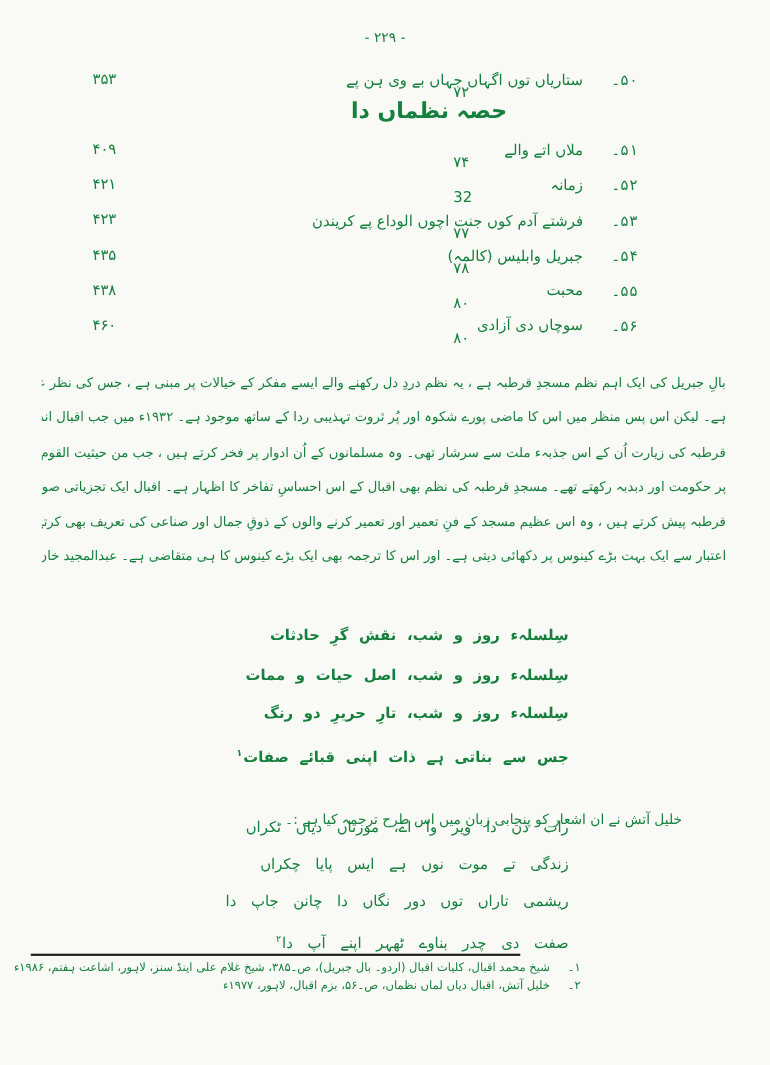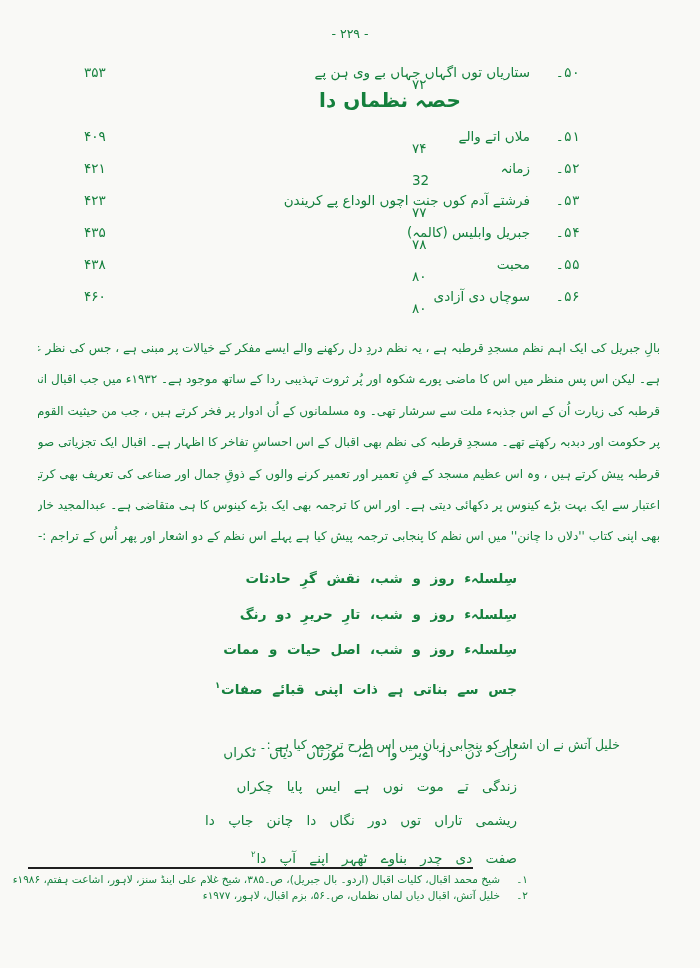--- a/index.html
+++ b/index.html
@@ -117,27 +117,26 @@
     <span class="toc-left">۴۶۰</span>
   </div>
 
   <div class="prose">
     <div class="prose-line">بالِ جبریل کی ایک اہم نظم مسجدِ قرطبہ ہے ، یہ نظم دردِ دل رکھنے والے ایسے مفکر کے خیالات پر مبنی ہے ، جس کی نظر عصرِ حاضر پر</div>
     <div class="prose-line">ہے۔ لیکن اس پس منظر میں اس کا ماضی پورے شکوہ اور پُر ثروت تہذیبی ردا کے ساتھ موجود ہے۔ ۱۹۳۲ء میں جب اقبال اندلس گئے تو مسجدِ</div>
     <div class="prose-line">قرطبہ کی زیارت اُن کے اس جذبہء ملت سے سرشار تھی۔ وہ مسلمانوں کے اُن ادوار پر فخر کرتے ہیں ، جب من حیثیت القوم مسلمان دنیا</div>
     <div class="prose-line">پر حکومت اور دبدبہ رکھتے تھے۔ مسجدِ قرطبہ کی نظم بھی اقبال کے اس احساسِ تفاخر کا اظہار ہے۔ اقبال ایک تجزیاتی صورتِ حال کے ساتھ نظم</div>
     <div class="prose-line">قرطبہ پیش کرتے ہیں ، وہ اس عظیم مسجد کے فنِ تعمیر اور تعمیر کرنے والوں کے ذوقِ جمال اور صناعی کی تعریف بھی کرتے ہیں۔ یہ نظم فکری</div>
     <div class="prose-line">اعتبار سے ایک بہت بڑے کینوس پر دکھائی دیتی ہے۔ اور اس کا ترجمہ بھی ایک بڑے کینوس کا ہی متقاضی ہے۔ عبدالمجید خاں ساجد نے</div>
-    <div class="prose-line">بھی اپنی کتاب ''دلاں دا چانن'' میں اس نظم کا پنجابی ترجمہ پیش کیا ہے پہلے اس نظم کے دو اشعار اور پھر اُس کے تراجم :-</div>
   </div>
 
   <div class="verses verses-urdu">
     <div class="verse-line"><span>سِلسلہء روز و شب، نقش گرِ حادثات</span></div>
+    <div class="verse-line"><span>سِلسلہء روز و شب، اصل حیات و ممات</span></div>
     <div class="verse-line"><span>سِلسلہء روز و شب، تارِ حریرِ دو رنگ</span></div>
-    <div class="verse-line"><span>سِلسلہء روز و شب، اصل حیات و ممات</span></div>
     <div class="verse-line"><span>جس سے بناتی ہے ذات اپنی قبائے صفات</span><span class="verse-ref">۱</span></div>
   </div>
 
   <div class="translator-note">خلیل آتش نے ان اشعار کو پنجابی زبان میں اس طرح ترجمہ کیا ہے :۔</div>
 
   <div class="verses verses-punjabi">
     <div class="verse-line"><span>رات دن دا ویر وا اے، مورتاں دیاں ٹکراں</span></div>
     <div class="verse-line"><span>زندگی تے موت نوں ہے ایس پایا چکراں</span></div>
     <div class="verse-line"><span>ریشمی تاراں توں دور نگاں دا چانن جاپ دا</span></div>
     <div class="verse-line"><span>صفت دی چدر بناوے ٹھہر اپنے آپ دا</span><span class="verse-ref">۲</span></div>

